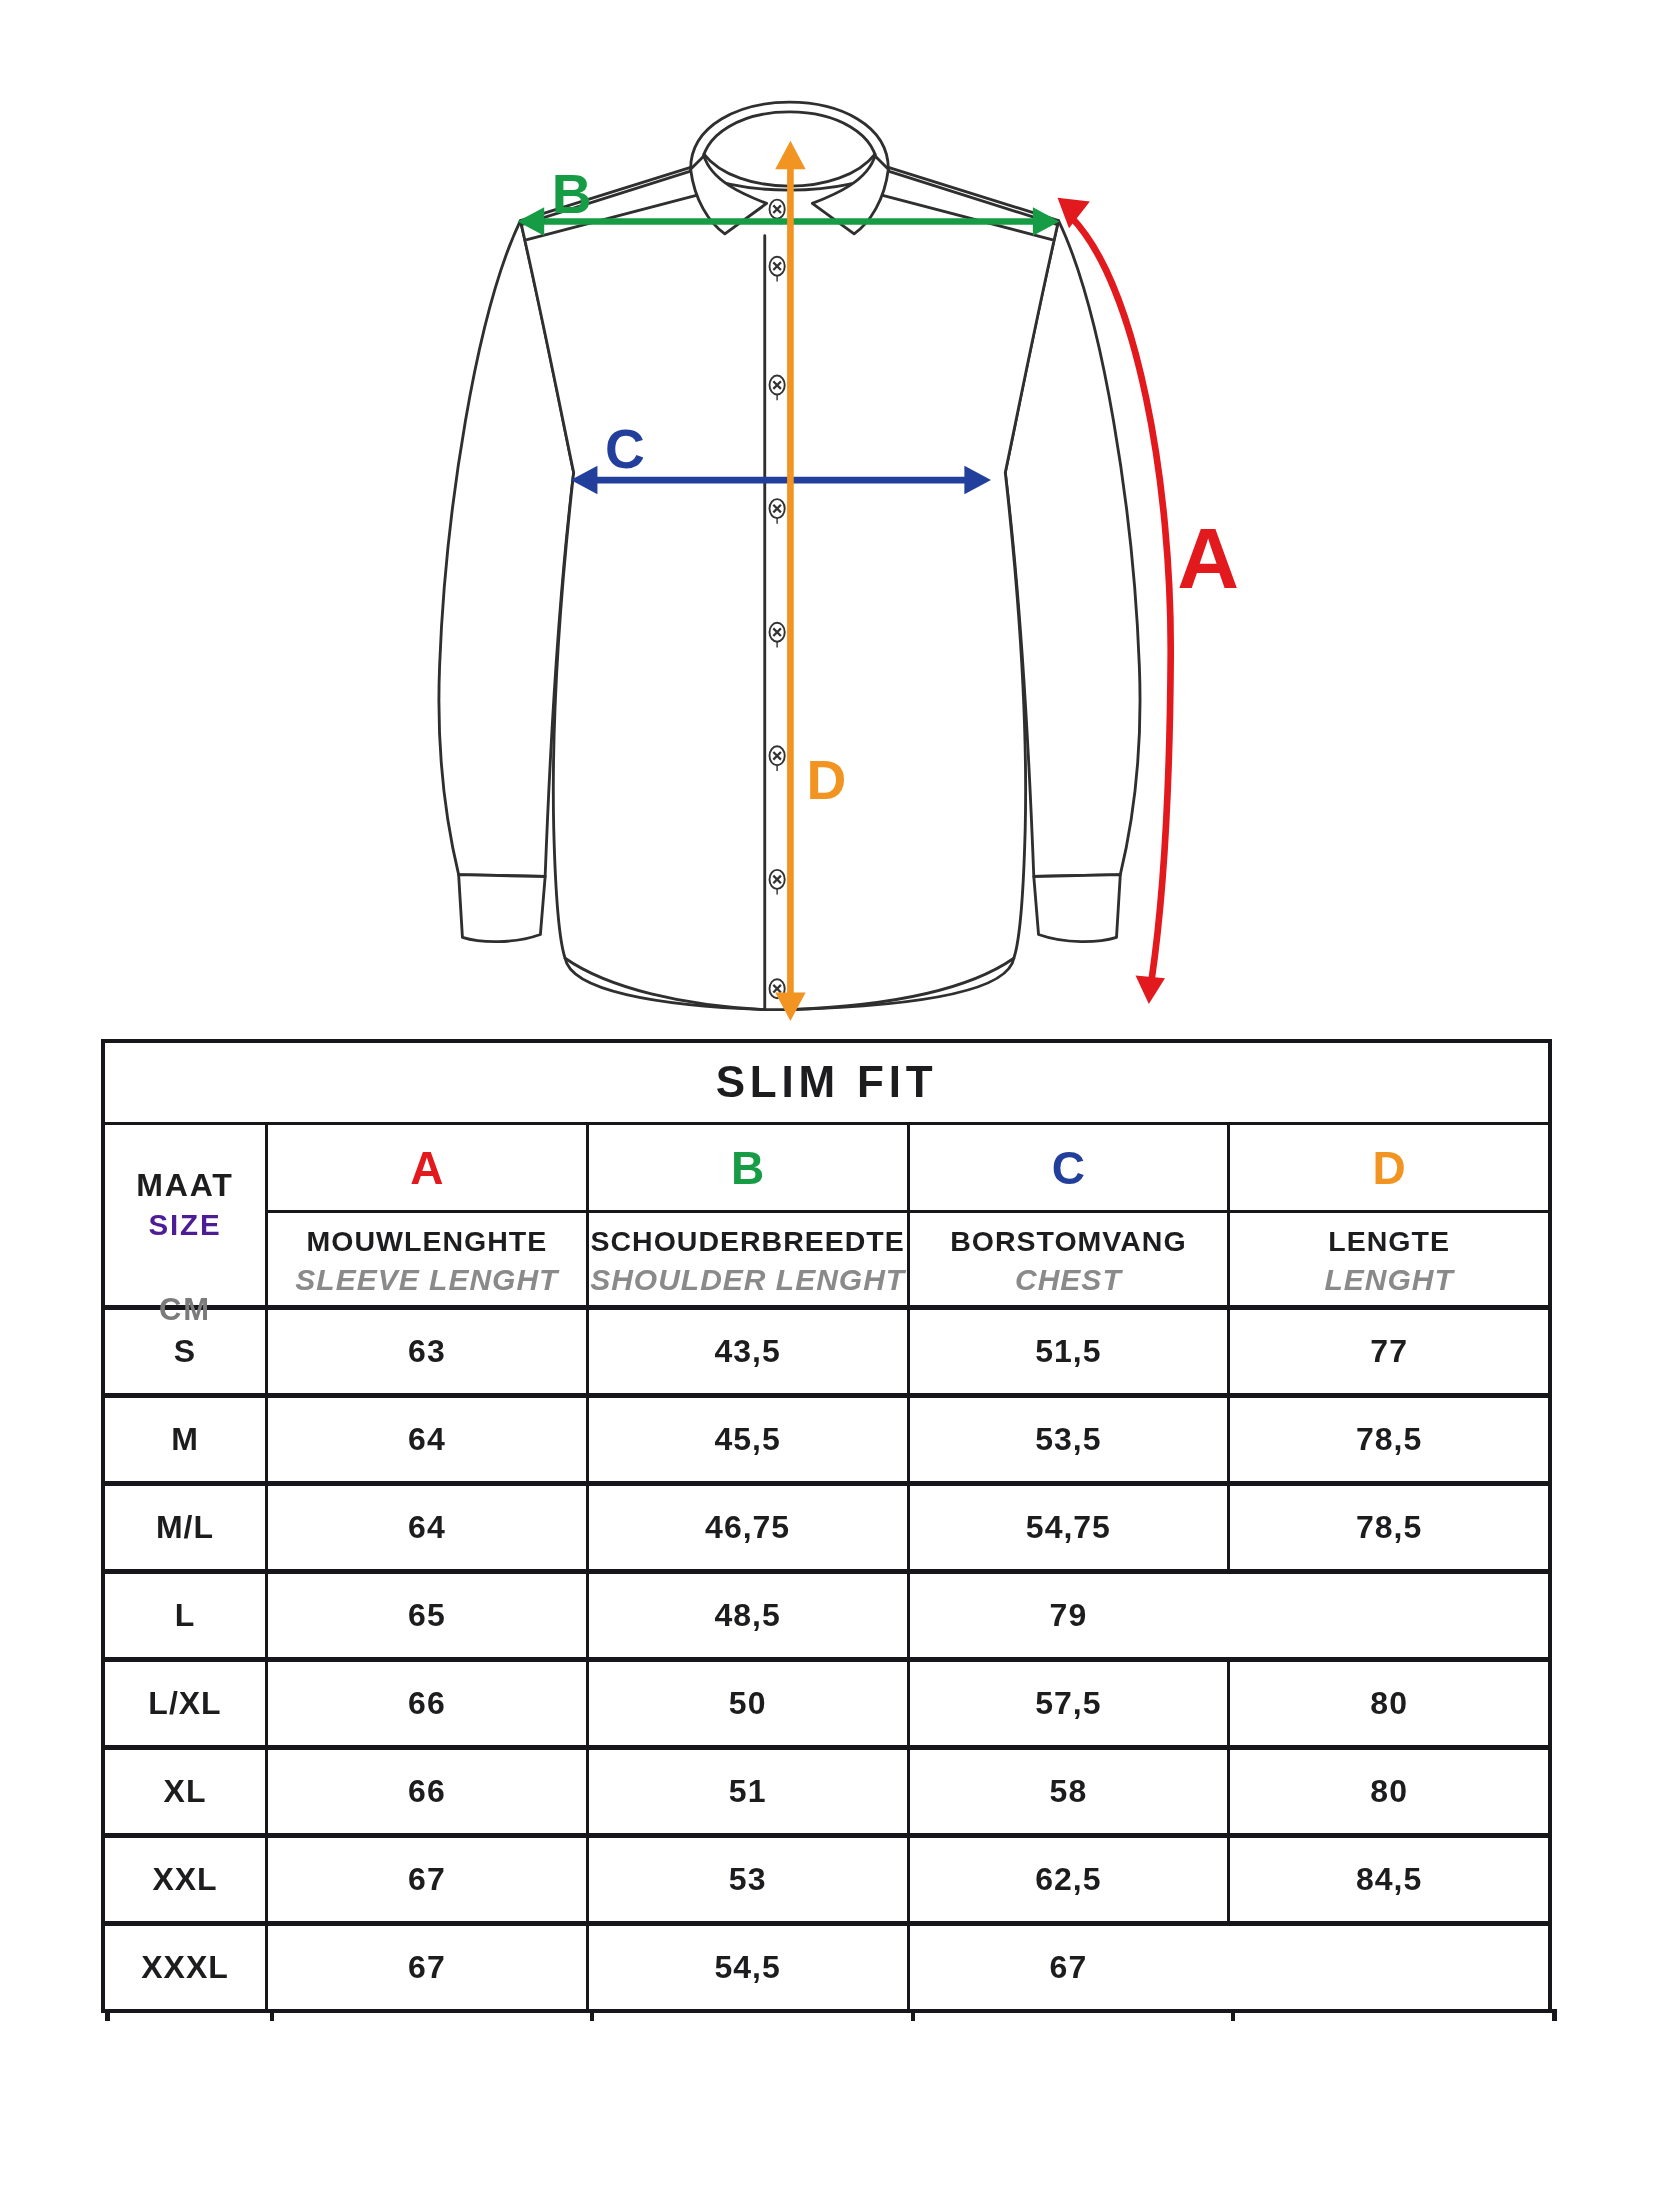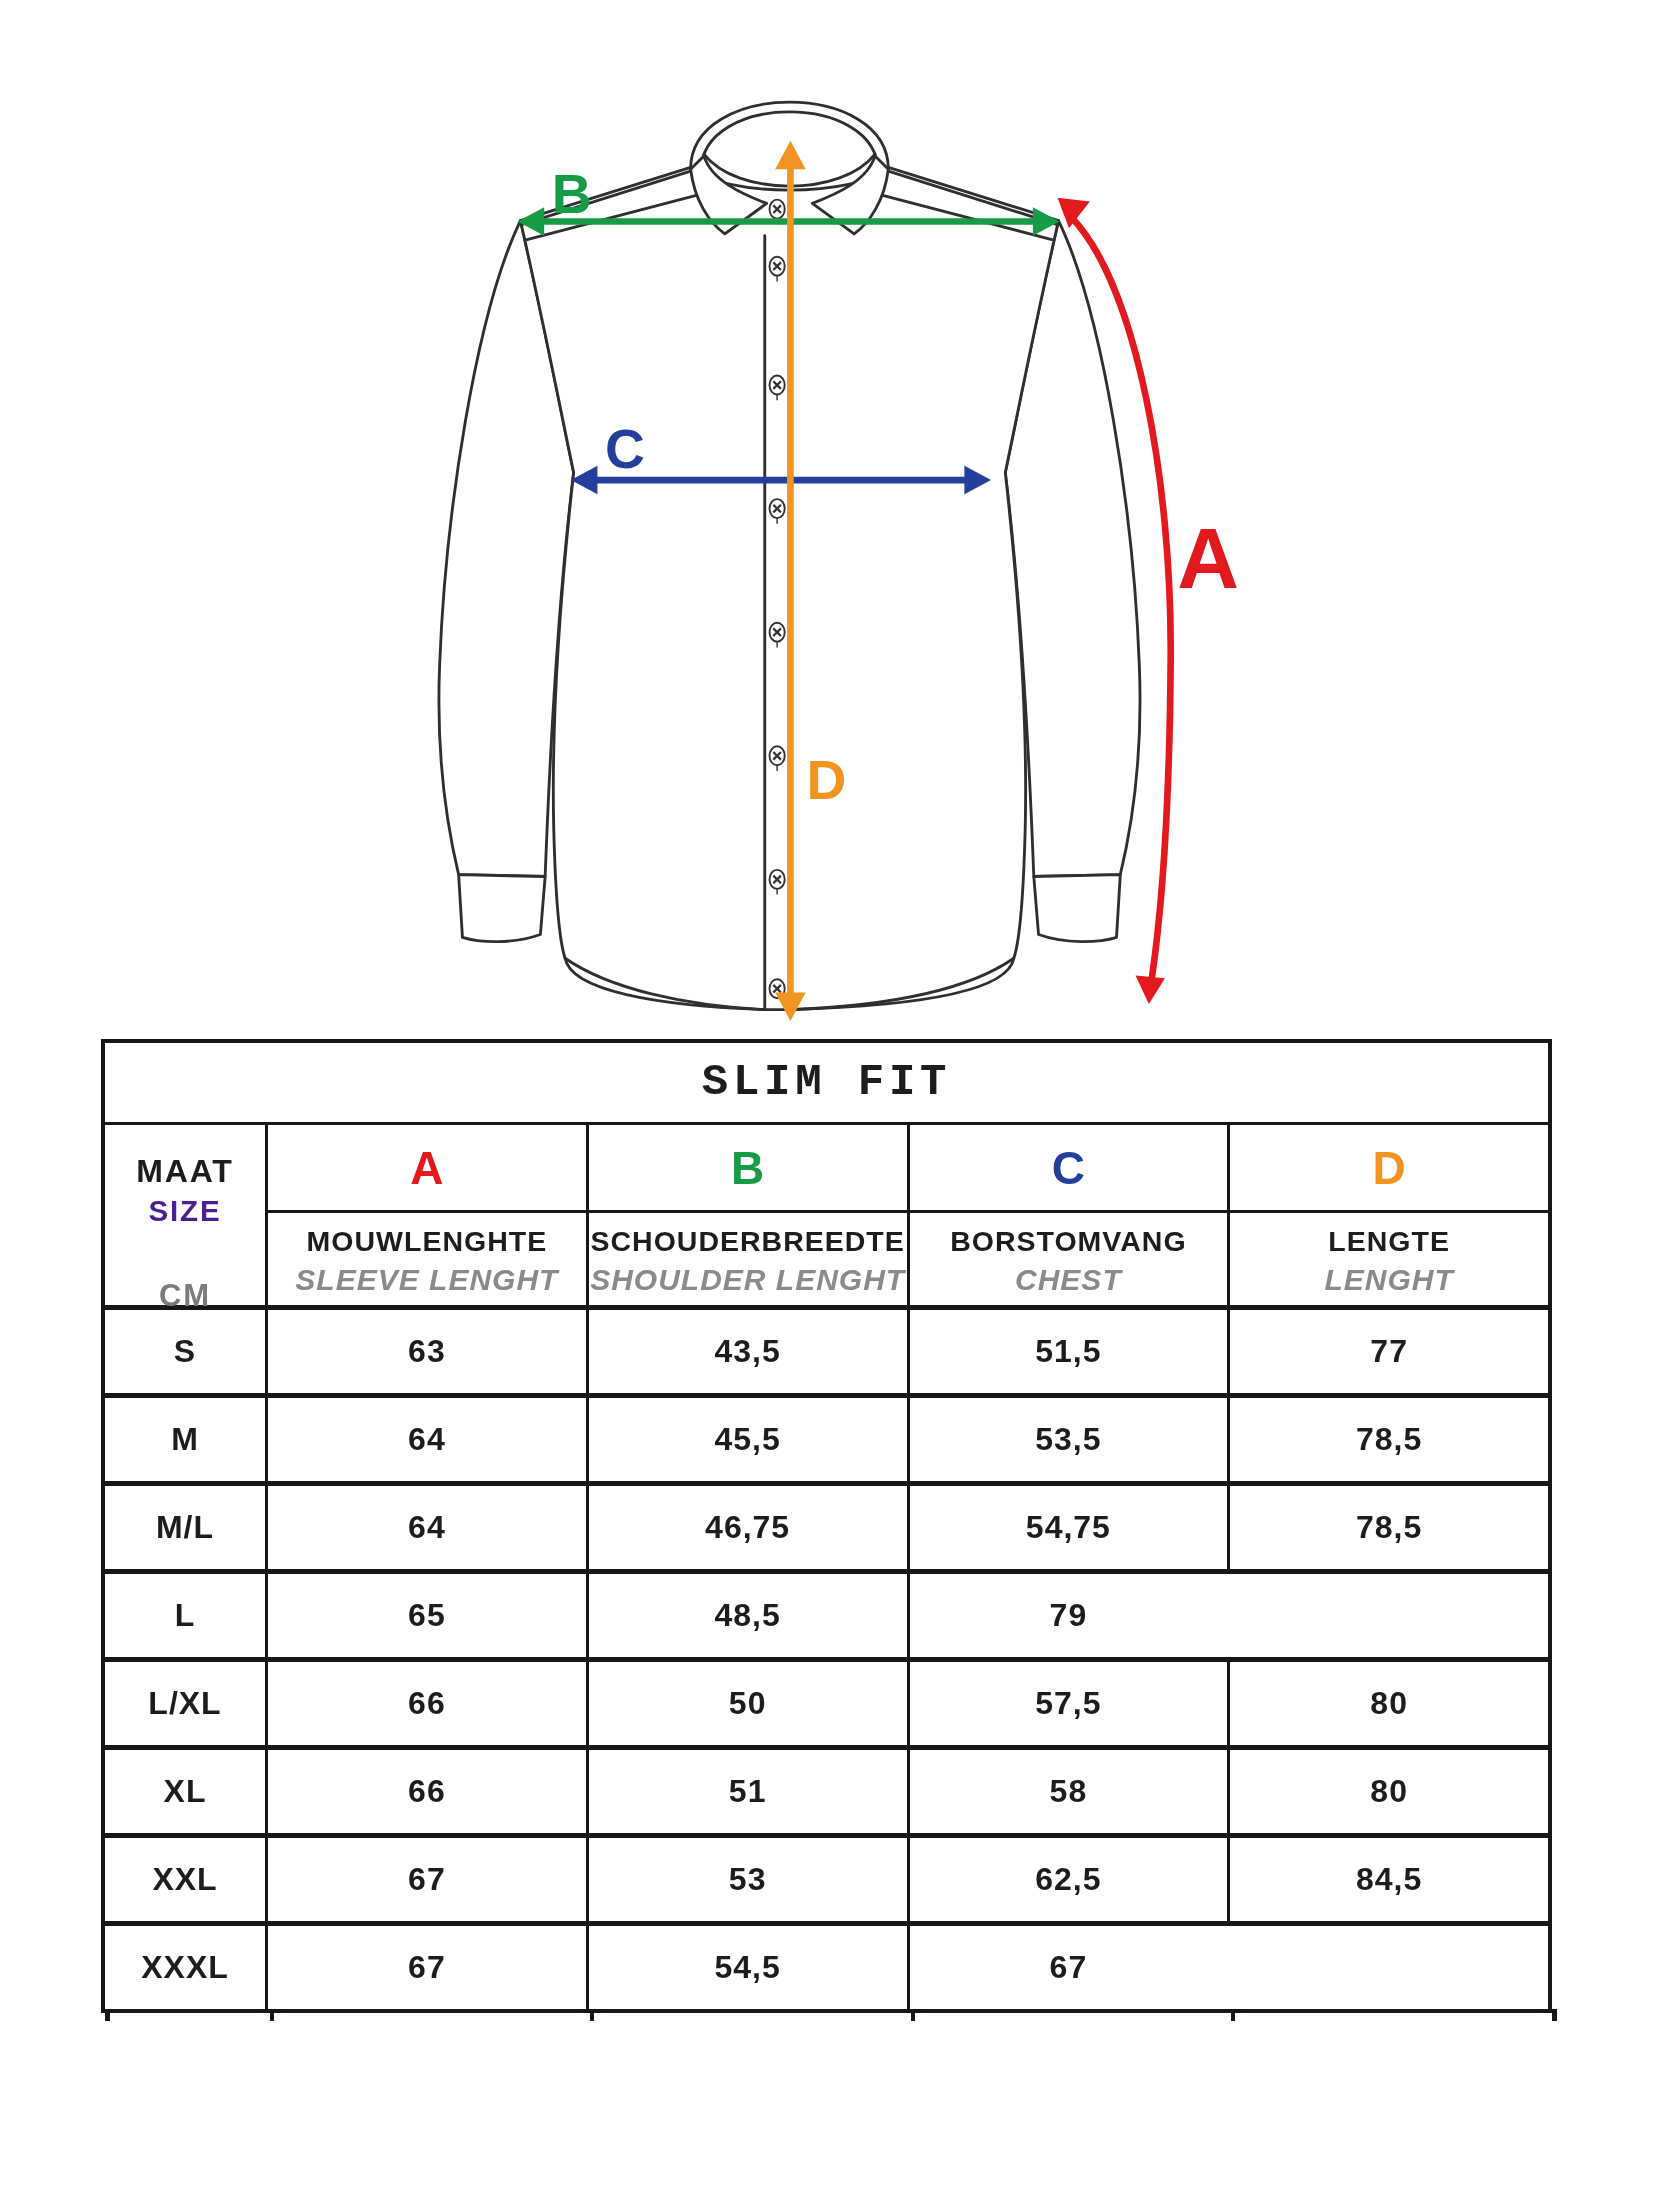--- a/index.html
+++ b/index.html
@@ -7,25 +7,25 @@
               font-family:"Liberation Sans", sans-serif; }
   .page { position:relative; width:1655px; height:2207px; background:#fff; }
 
   
   .diagram { position:absolute; left:0; top:0; width:1655px; height:1041px; }
 
   
   .size-table { position:absolute; left:101px; top:1039px; width:1451px;
                 border:4.8px solid #17171b; background:#fff; color:#1d1d1f; }
   .t-title { height:82px; line-height:78px; text-align:center; font-size:44px;
-             font-weight:bold; letter-spacing:4.8px; border-bottom:3.8px solid #17171b;font-family:Liberation Mono, monospace; }
+             font-weight:bold; letter-spacing:4.8px; border-bottom:3.8px solid #17171b; }
   .t-head { display:grid; grid-template-columns:160px 1fr 1fr 1fr 1fr;
             grid-template-rows:88px 92px; }
   .t-corner { grid-row:1/3; grid-column:1; display:flex; flex-direction:column;
-              align-items:center; padding-top:28px; }
+              align-items:center; padding-top:42px; }
   .t-corner .maat { font-size:32px; font-weight:bold; letter-spacing:1.9px; }
   .t-corner .size { font-size:29.5px; font-weight:bold; letter-spacing:1.9px; color:#4c1d95; margin-top:3.8px; }
   .t-corner .unit { font-size:31px; font-weight:bold; letter-spacing:1.9px; color:#7b7b7b; margin-top:50px; }
   .t-letter { border-left:3.8px solid #17171b; border-bottom:3.8px solid #17171b;
               display:flex; align-items:center; justify-content:center;
               font-size:46px; font-weight:bold; }
   .t-lbl { border-left:3.8px solid #17171b; display:flex; flex-direction:column;
            align-items:center; justify-content:center; text-align:center; padding-top:4px; }
   .t-lbl .nl { font-size:28.5px; font-weight:bold; letter-spacing:1px; }
   .t-lbl .en { font-size:30px; font-weight:bold; letter-spacing:1px; color:#8a8a8a; margin-top:5.7px;font-style:italic; }

